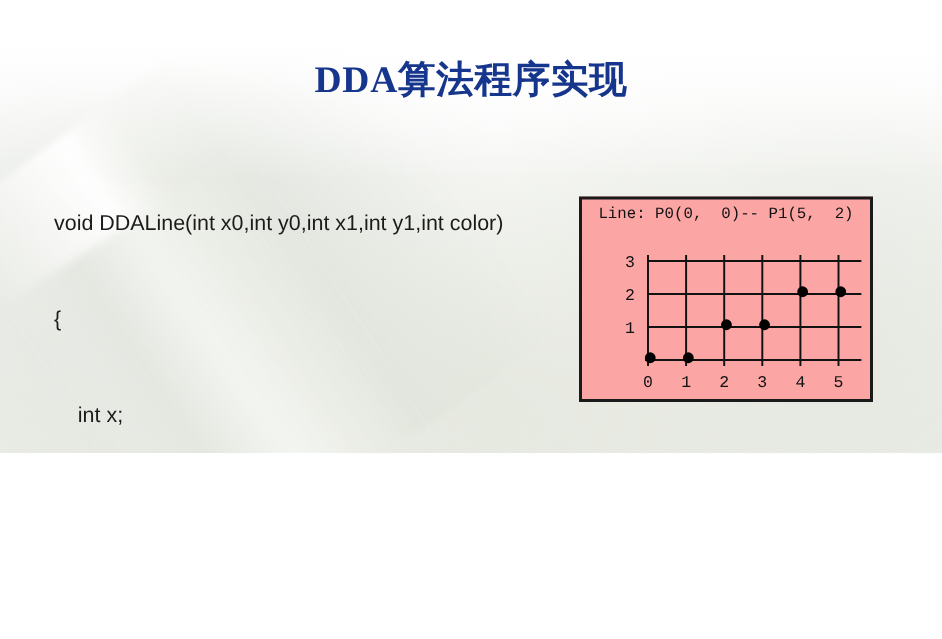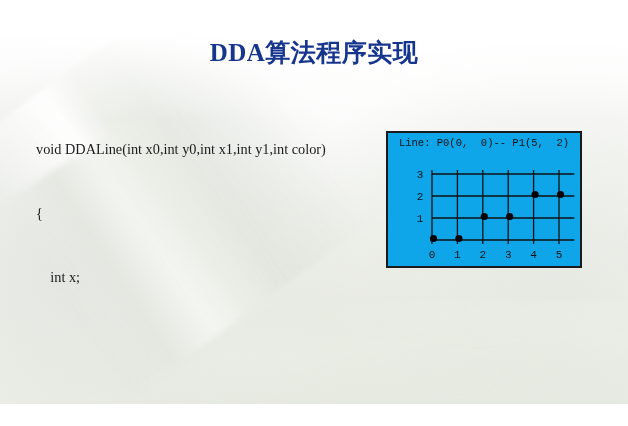--- a/index.html
+++ b/index.html
@@ -10,21 +10,21 @@
     width: 628px;
     height: 426px;
     overflow: hidden;
     font-family: "Liberation Sans", sans-serif;
     background: #ffffff;
   }
 
   #slide {
     position: relative;
     width: 628px;
-    height: 404px;
+    height: 302px;
     background: #fdfdfd;
     overflow: hidden;
   }
 
   
   .bg-wrap {
     position: absolute;
     inset: 0;
     overflow: hidden;
     pointer-events: none;
@@ -118,30 +118,30 @@
   .code {
     position: absolute;
     left: 36px;
     top: 97px;
     font-family: "Liberation Sans", sans-serif;
     font-size: 14.3px;
     line-height: 21.2px;
     color: #1b1b1b;
     white-space: pre;
   }
-  .code .ln { display: block; white-space: pre; font-family: Liberation Serif, serif; }
+  .code .ln { display: block; white-space: pre; }
 
   
   .chart-panel {
     position: absolute;
     left: 386px;
     top: 131px;
     width: 196px;
     height: 137px;
-    background: #0ea5e9;
+    background: #fca5a5;
     border: 2px solid #1a1a1a;
     box-sizing: border-box;
   }
   .chart-title {
     position: absolute;
     left: 0;
     right: 0;
     top: 4px;
     text-align: center;
     font-family: "Liberation Mono", "DejaVu Sans Mono", monospace;

